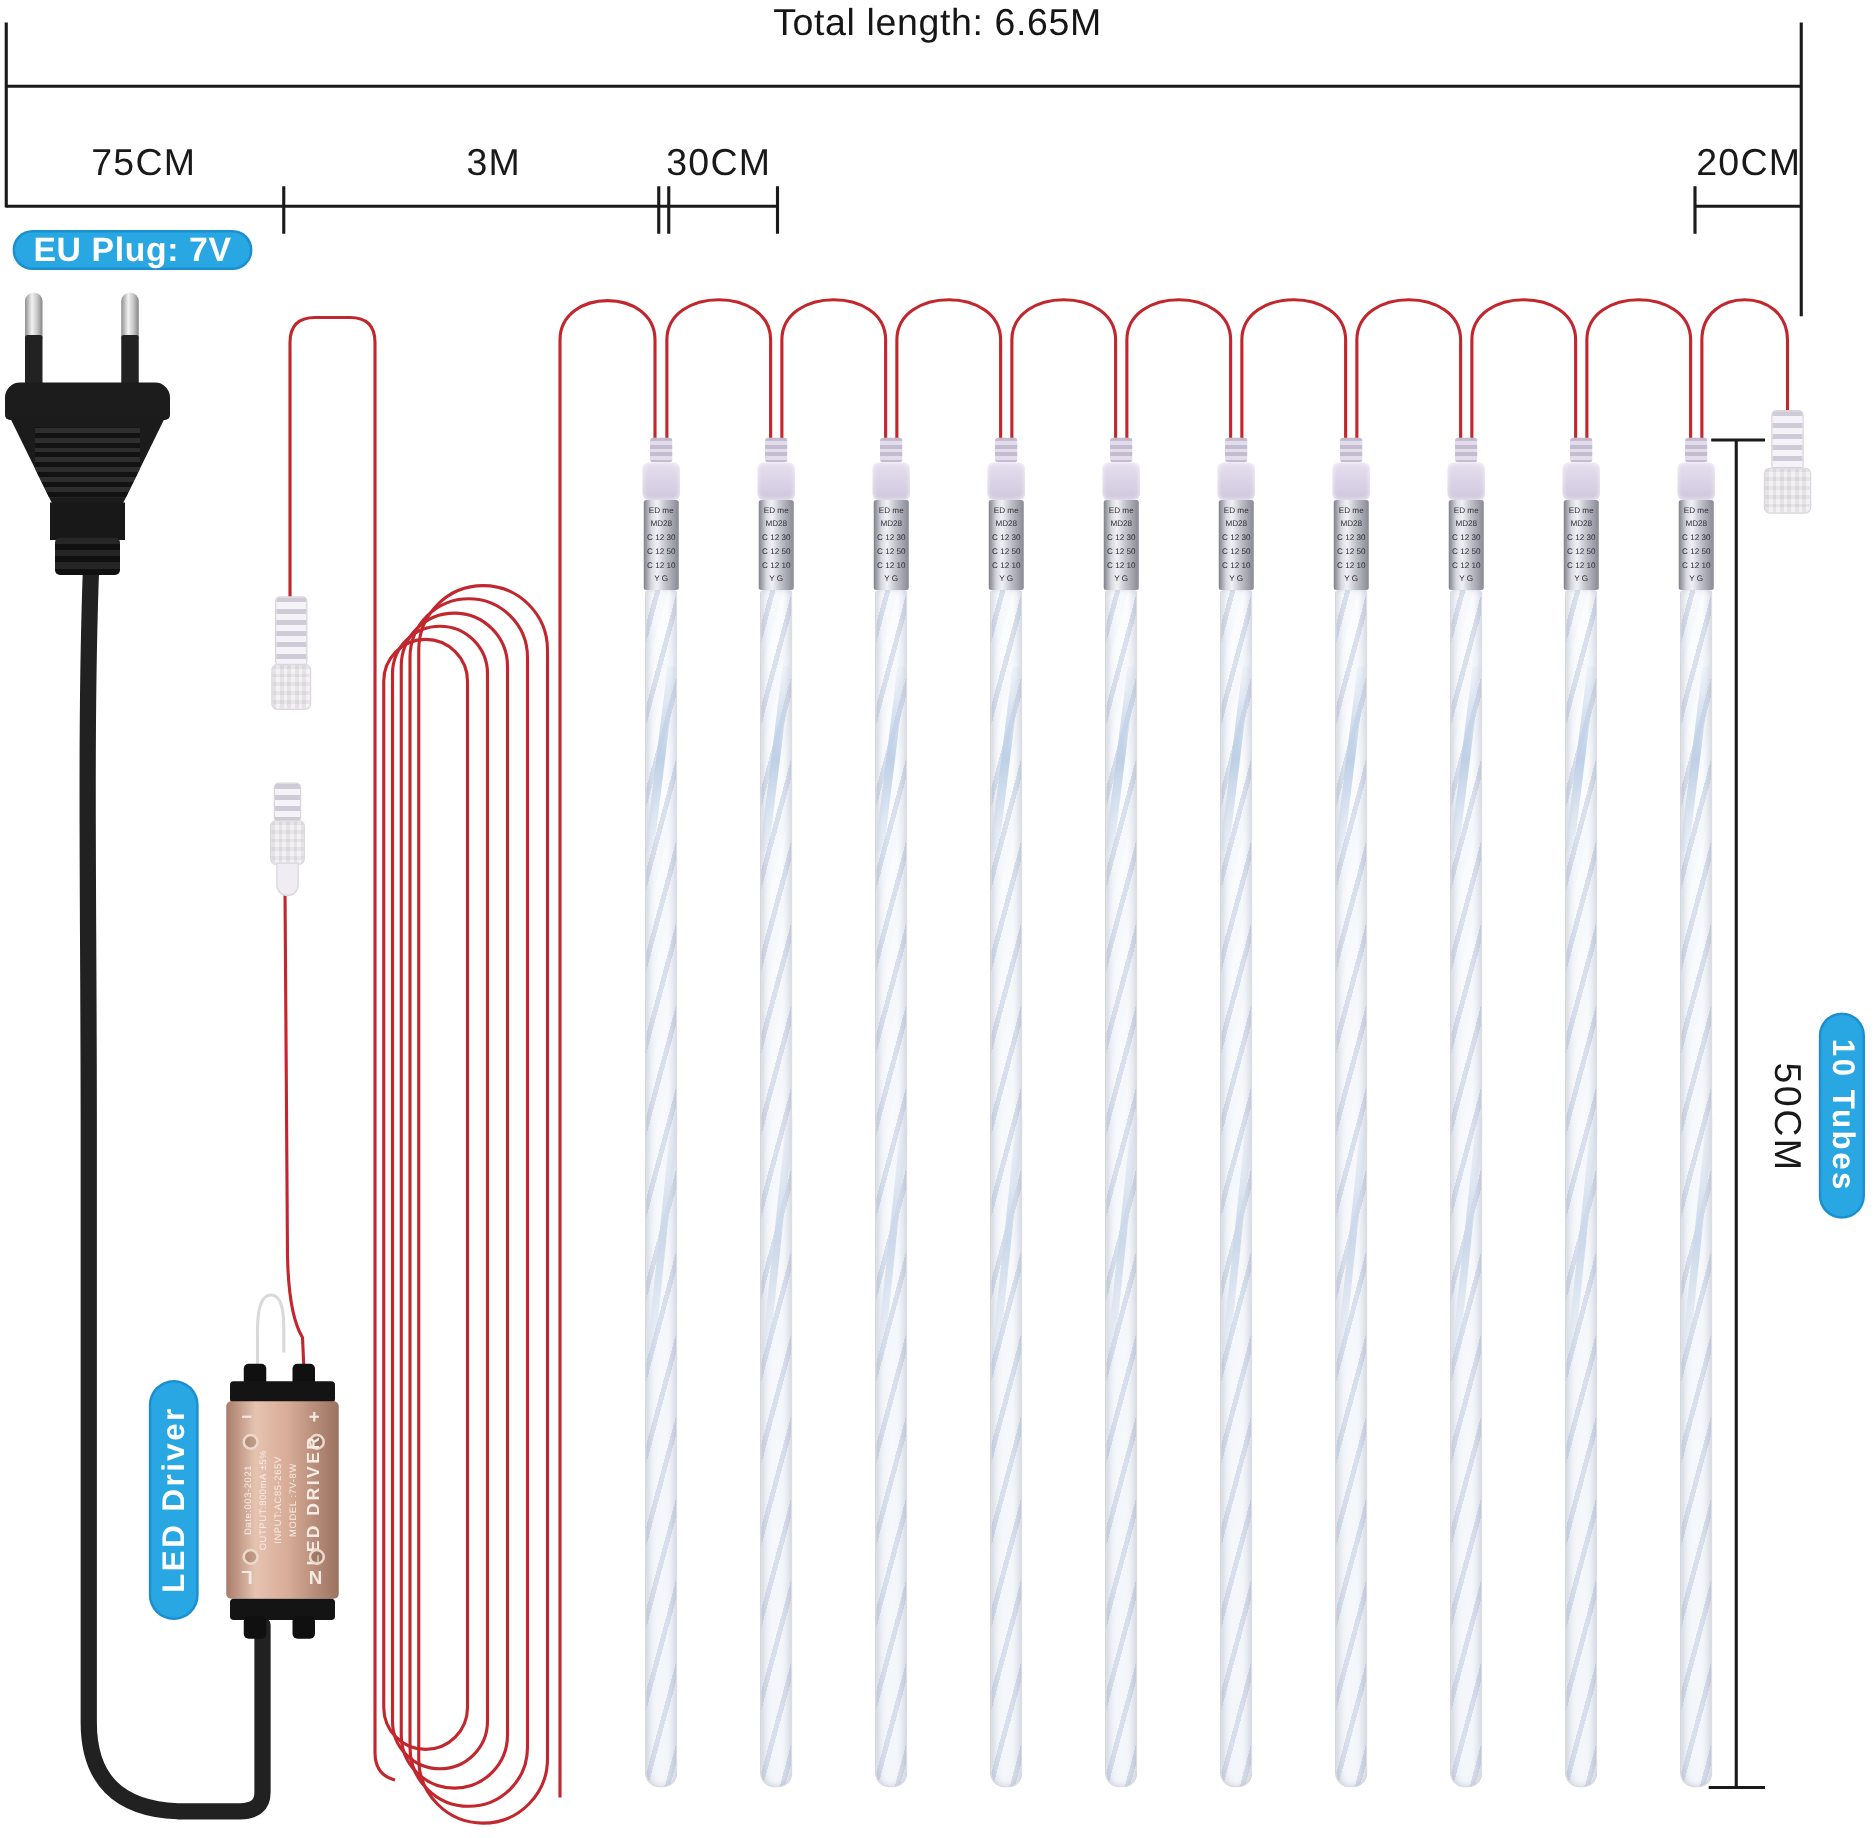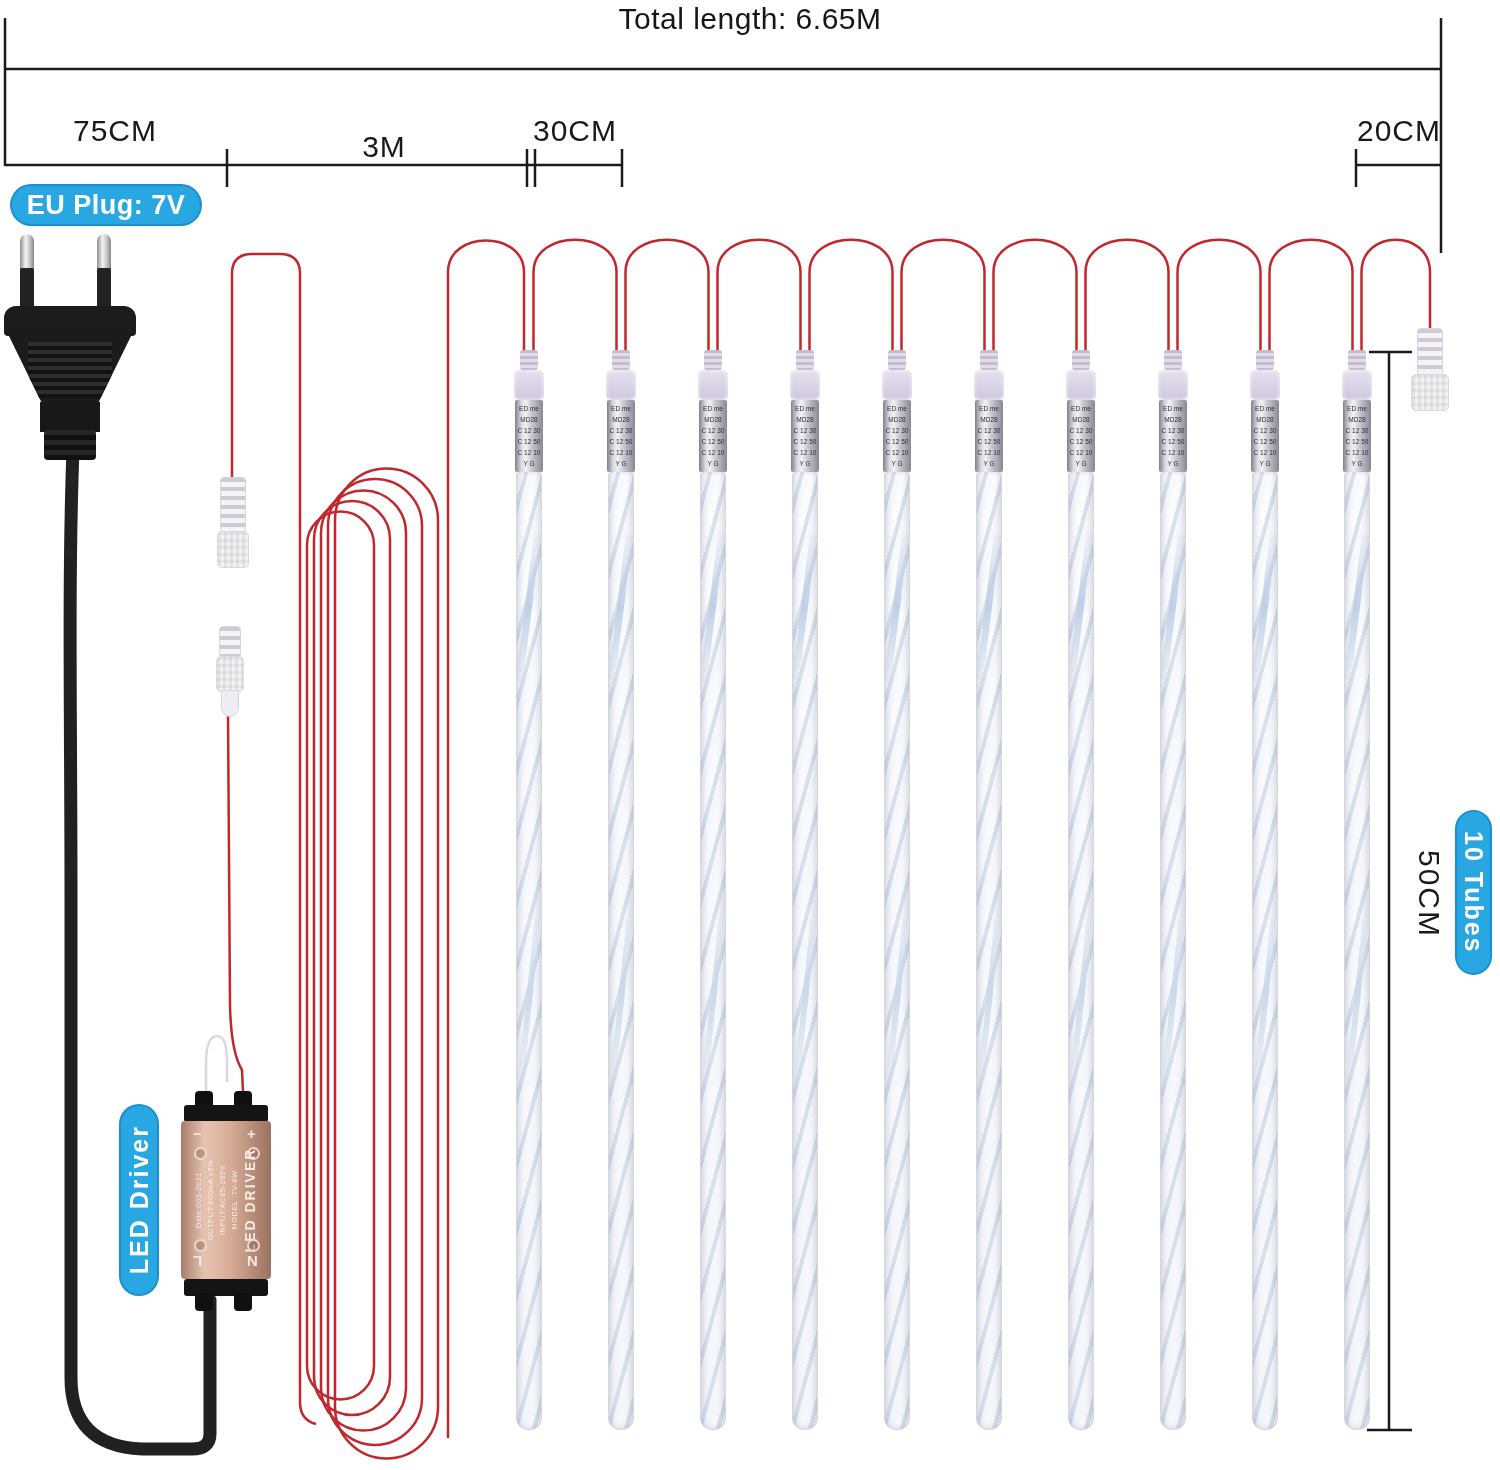--- a/index.html
+++ b/index.html
@@ -127,26 +127,26 @@
           <path d="M1269.5,352 V272 C1269.5,229 1352.5,229 1352.5,272 V352"></path>
           <path d="M1361.5,352 V272 C1361.5,229 1430,229 1430,272 V334"></path>
         </g>
     </g>
 
     <path d="M206,1092 L206,1064 Q206,1036 217,1036 Q227,1036 227,1062 L227,1082" fill="none" stroke="#d9d9d9" stroke-width="2.5"></path>
   </svg>
 
   <div class="title">Total length: 6.65M</div>
   <div class="lbl" style="left:115px;top:114px;">75CM</div>
-  <div class="lbl" style="left:384px;top:114px;margin-top:16px;">3M</div>
+  <div class="lbl" style="left:395px;top:114px;">3M</div>
   <div class="lbl" style="left:575px;top:114px;">30CM</div>
   <div class="lbl" style="left:1399px;top:114px;">20CM</div>
   <div class="v50">50CM</div>
 
-  <div class="pill pill-h" style="left:10px;top:184px;width:192px;height:42px;">
+  <div class="pill pill-h" style="left:10px;top:184px;width:192px;height:32px;">
     <span>EU Plug: 7V</span>
   </div>
   <div class="pill pill-v" style="left:119px;top:1104px;width:40px;height:192px;">
     <span class="vflip">LED Driver</span>
   </div>
   <div class="pill pill-v" style="left:1455px;top:810px;width:37px;height:165px;">
     <span class="vtext">10 Tubes</span>
   </div>
 
   <div class="plug">

